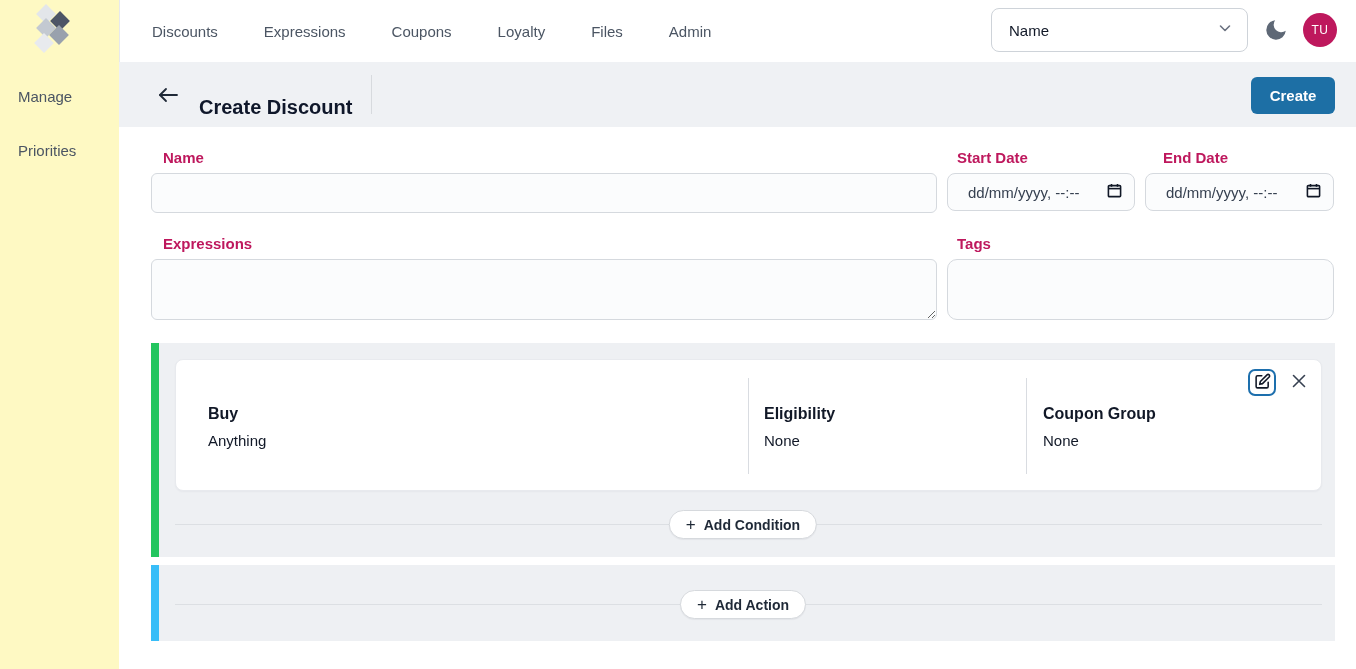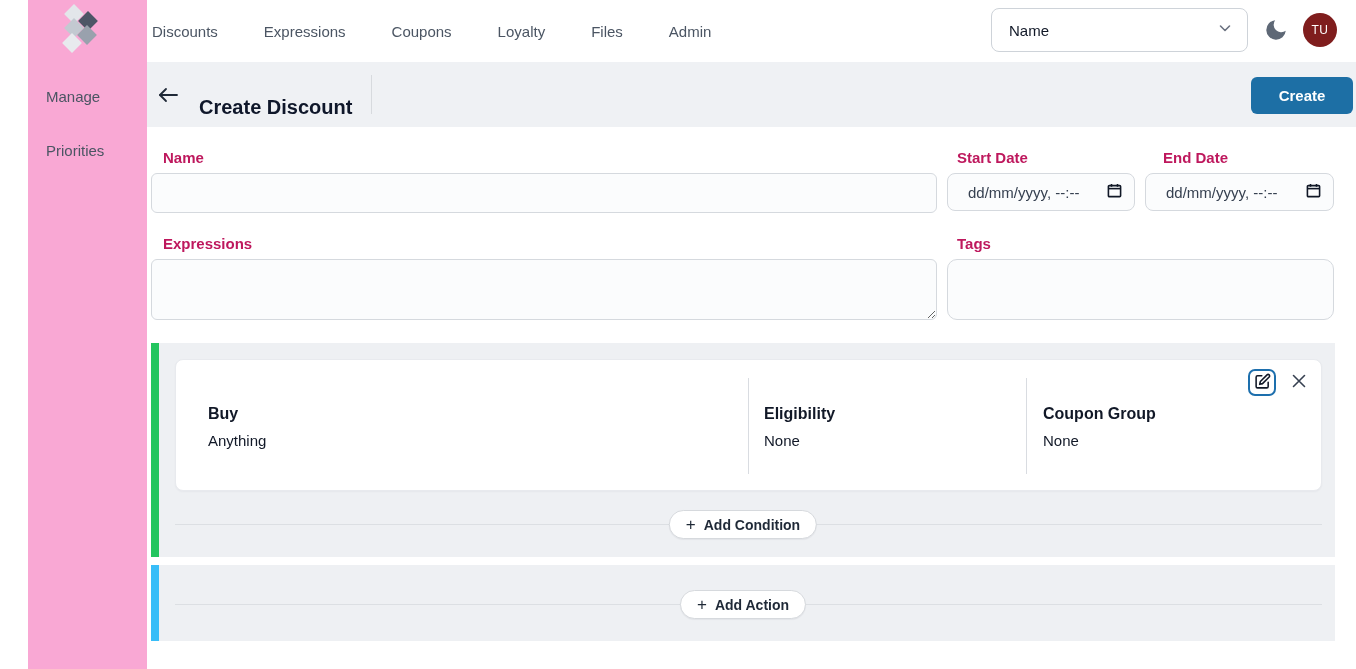--- a/index.html
+++ b/index.html
@@ -1,41 +1,41 @@
 <!DOCTYPE html>
 <html><head>
 <meta charset="utf-8">
 <style>
   * { box-sizing: border-box; }
   html,body { margin:0; padding:0; background:#fff; }
   body { font-family:"Liberation Sans","DejaVu Sans",sans-serif; color:#111827; }
   .app { position:relative; width:1356px; height:669px; background:#fff; overflow:hidden; }
 
   
-  .sidebar { position:absolute; left:0; top:0; width:119px; height:100%; background:#f9a8d4; z-index:3;margin-left:28px; }
+  .sidebar { position:absolute; left:0; top:0; width:119px; height:100%; background:#fef9c3; z-index:3; }
   .logo { position:absolute; left:22px; top:4px; width:52px; height:56px; }
   .side-item { position:absolute; left:18px; font-size:15px; color:#4b5563; cursor:pointer; }
   .side-item.manage { top:88px; }
   .side-item.priorities { top:142px; }
 
   
   .topbar { position:absolute; left:119px; top:0; width:1237px; height:62px; background:#fff; border-left:1px solid #e7e9ed; z-index:2; }
   .nav { position:absolute; left:32px; top:0; height:62px; display:flex; align-items:center; gap:46px; }
   .nav-item { font-size:15px; color:#4b5563; cursor:pointer; white-space:nowrap; }
   .env-select { position:absolute; left:871px; top:8px; width:257px; height:44px; background:#fff; border:1px solid #ced3d9; border-radius:8px; display:flex; align-items:center; padding:0 14px 0 17px; cursor:pointer; }
   .env-select .val { font-size:15px; color:#111827; flex:1; }
   .theme-toggle { position:absolute; left:1141px; top:17px; width:30px; height:28px; border:none; background:transparent; cursor:pointer; padding:0; }
   .avatar { position:absolute; left:1183px; top:13px; width:34px; height:34px; border-radius:50%; display:flex; align-items:center; justify-content:center; color:#fff; font-size:12px; letter-spacing:.5px; cursor:pointer; }
 
   
   .header-band { position:absolute; left:119px; top:62px; width:1237px; height:65px; background:#eff1f4; }
   .back-btn { position:absolute; left:36px; top:20px; width:26px; height:26px; background:transparent; border:none; cursor:pointer; padding:0; }
   .page-title { position:absolute; left:80px; top:34px; font-size:20px; font-weight:700; color:#0f172a; }
   .title-divider { position:absolute; left:252px; top:13px; width:1px; height:39px; background:#d7dade; }
-  .create-btn { position:absolute; left:1132px; top:15px; width:102px; height:37px; background:#1d6fa5; color:#fff; font-size:15px; font-weight:600; border:none; border-radius:6px; cursor:pointer; font-family:inherit; }
+  .create-btn { position:absolute; left:1132px; top:15px; width:84px; height:37px; background:#1d6fa5; color:#fff; font-size:15px; font-weight:600; border:none; border-radius:6px; cursor:pointer; font-family:inherit; }
 
   
   .content { position:absolute; left:119px; top:127px; width:1237px; height:542px; background:#fff; }
   .field-label { position:absolute; font-size:15px; font-weight:600; color:#be185d; }
   .text-input { position:absolute; border:1px solid #d5d9de; border-radius:6px; background:#fbfcfd; font-family:inherit; font-size:15px; color:#111827; padding:0 12px; }
   .fake-input { position:absolute; border:1px solid #d5d9de; border-radius:8px; background:#fbfcfd; display:flex; align-items:center; padding:0 12px 0 20px; cursor:text; }
   .fake-input .ph { font-size:15px; color:#374151; flex:1; white-space:nowrap; }
   textarea.desc { position:absolute; border:1px solid #d5d9de; border-radius:6px; background:#fbfcfd; resize:vertical; font-family:inherit; font-size:15px; padding:8px 12px; color:#111827; }
   .tags-box { position:absolute; border:1px solid #d5d9de; border-radius:10px; background:#fbfcfd; cursor:text; }
 
@@ -108,21 +108,21 @@
     </div>
 
     <button class="theme-toggle">
       <span>
         <svg width="26" height="26" viewBox="0 0 24 24">
             <path d="M21 12.79A9 9 0 1 1 11.21 3 7 7 0 0 0 21 12.79z" fill="#5e6876"></path>
           </svg>
       </span>
     </button>
 
-    <div class="avatar" style="background:#7f1d1d;">TU</div>
+    <div class="avatar" style="background:#be185d;">TU</div>
   </div>
 
   <div class="header-band">
     <button class="back-btn">
       <span>
         <svg width="26" height="26" viewBox="0 0 26 26" fill="none">
           <path d="M22 13H5" stroke="#1f2937" stroke-width="1.8" stroke-linecap="round"></path>
           <path d="M11 7l-6 6 6 6" stroke="#1f2937" stroke-width="1.8" stroke-linecap="round" stroke-linejoin="round"></path>
         </svg>
       </span>

